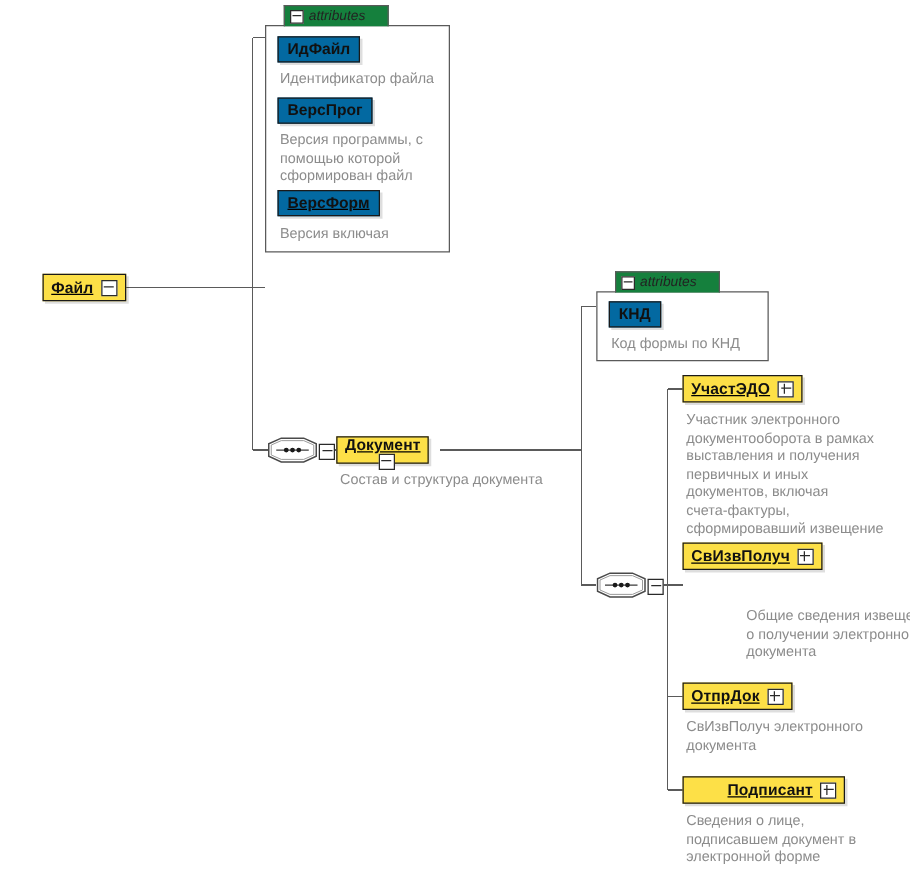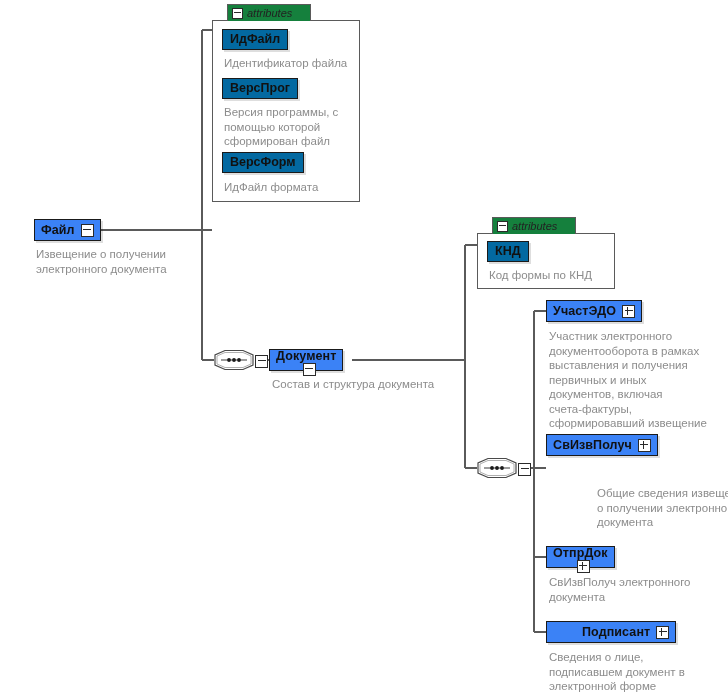--- a/index.html
+++ b/index.html
@@ -22,27 +22,28 @@
     width: 728px;
     height: 700px;
     pointer-events: none;
   }
 
   
   .node {
     position: absolute;
     box-sizing: border-box;
     border: 1.5px solid #1a1a1a;
-    background: #3b82f6;
+    background: #fde047;
     height: 22px;
     display: flex;
     align-items: center;
     padding: 0 6px;
     box-shadow: 2px 2px 0 rgba(0,0,0,0.13);
     white-space: nowrap;
+    text-decoration: underline;
   }
   .node .nlabel {
     font-size: 12.5px;
     font-weight: bold;
     color: #111111;
     letter-spacing: 0.1px;
     line-height: 1;
   }
   
   .toggle {
@@ -219,46 +220,44 @@
       <line x1="534" y1="468" x2="546" y2="468"></line>
       <line x1="534" y1="557" x2="546" y2="557"></line>
       <line x1="534" y1="632" x2="546" y2="632"></line>
     </g>
   </svg>
 
   <div class="node" style="left:34px; top:219px;">
     <span class="nlabel">Файл</span>
     <span class="toggle"></span>
   </div>
-  <div class="desc" style="left:36px; top:247px; width:180px;">Извещение о получении
-электронного документа</div>
 
   <div class="attrpanel" style="left:212px; top:4px; width:148px; height:198px;">
     <div class="tab" style="width:84px;">
       <span class="tbox"></span>
       <span class="tlabel">attributes</span>
     </div>
     <div class="body" style="top:16px; width:148px; height:182px;"></div>
 
     <div class="attrbox" style="left:10px; top:25px;">
       <span class="alabel">ИдФайл</span>
     </div>
     <div class="attrdesc" style="left:12px; top:52px; width:132px;">Идентификатор файла</div>
 
     <div class="attrbox" style="left:10px; top:74px;">
       <span class="alabel">ВерсПрог</span>
     </div>
     <div class="attrdesc" style="left:12px; top:101px; width:126px;">Версия программы, с
 помощью которой
 сформирован файл</div>
 
-    <div class="attrbox" style="left:10px; top:148px;">
+    <div class="attrbox" style="left:10px; top:148px;text-decoration:underline;">
       <span class="alabel">ВерсФорм</span>
     </div>
-    <div class="attrdesc" style="left:12px; top:176px; width:132px;">ИдФайл формата</div>
+    <div class="attrdesc" style="left:12px; top:176px; width:132px;">Версия включая</div>
   </div>
 
   <div class="seq" style="left:214px; top:349px;">
     <svg width="51" height="22" viewBox="0 0 51 22">
       <path d="M11 1.5 L29 1.5 L39 6 L39 16 L29 20.5 L11 20.5 L1 16 L1 6 Z" fill="#ffffff" stroke="#4a4a4a" stroke-width="1.2"></path>
       <path d="M11 3.5 L29 3.5 L37 7 L37 15 L29 18.5 L11 18.5 L3 15 L3 7 Z" fill="#ffffff" stroke="#9a9a9a" stroke-width="0.8"></path>
       <line x1="7" y1="11" x2="33" y2="11" stroke="#3a3a3a" stroke-width="1"></line>
       <circle cx="15" cy="11" r="1.9" fill="#1a1a1a"></circle>
       <circle cx="20" cy="11" r="1.9" fill="#1a1a1a"></circle>
       <circle cx="25" cy="11" r="1.9" fill="#1a1a1a"></circle>
@@ -311,21 +310,21 @@
 о получении</div>
 
   <div class="node" style="left:546px; top:434px;text-align:right;">
     <span class="nlabel">СвИзвПолуч</span>
     <span class="toggle plus"></span>
   </div>
   <div class="desc" style="left:549px; top:486px; width:178px;margin-left:48px;">Общие сведения извещения
 о получении электронного
 документа</div>
 
-  <div class="node" style="left:546px; top:546px;flex-direction:column;">
+  <div class="node" style="left:546px; top:546px;">
     <span class="nlabel">ОтпрДок</span>
     <span class="toggle plus"></span>
   </div>
   <div class="desc" style="left:549px; top:575px; width:178px;">СвИзвПолуч электронного
 документа</div>
 
   <div class="node" style="left:546px; top:621px;padding-left:35px;">
     <span class="nlabel">Подписант</span>
     <span class="toggle plus"></span>
   </div>

